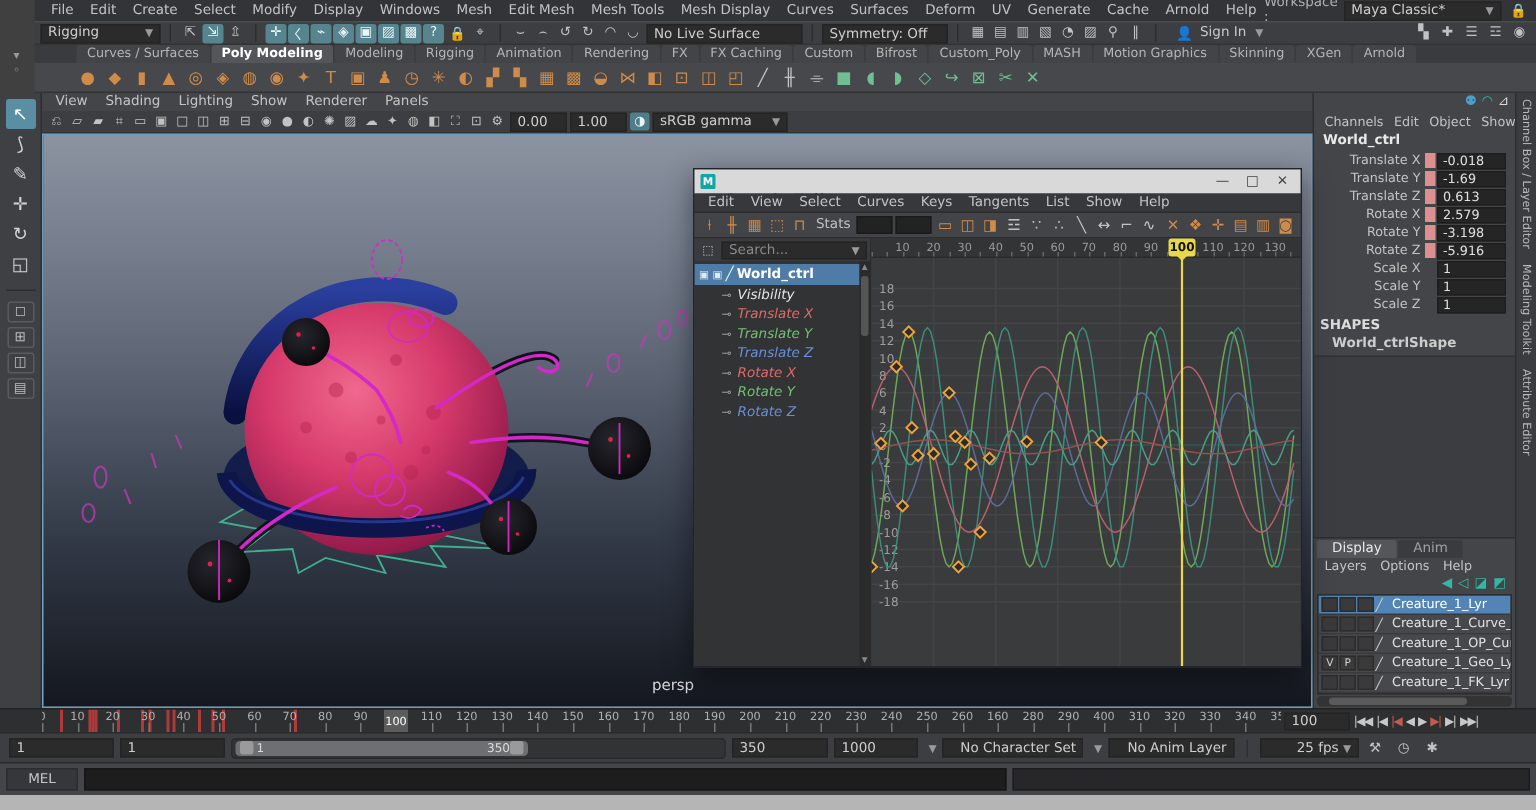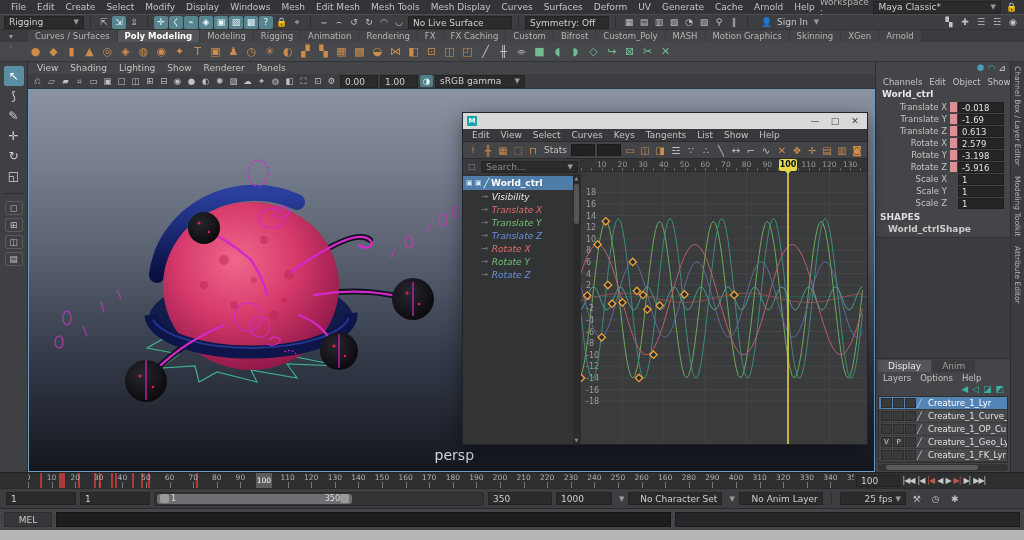--- a/index.html
+++ b/index.html
@@ -1,20 +1,20 @@
 <!DOCTYPE html>
 <html><head>
 <meta charset="utf-8">
 <style>
   * { margin:0; padding:0; box-sizing:border-box; }
   html,body { background:#222; }
   .app {
     position:relative; width:1024px; height:540px; overflow:hidden;
-    background:#4c1d95; font-family:"DejaVu Sans","Liberation Sans",sans-serif;
-    font-size:9px; color:#c8c8c8; user-select:none;
+    background:#404040; font-family:"DejaVu Sans","Liberation Sans",sans-serif;
+    font-size:9px; color:#c8c8c8; user-select:none;padding-left:23px;
   }
   .sep { width:1px; height:12px; background:#2e2e2e; margin:0 4px; }
   .fld { background:#2b2b2b; border:1px solid #242424; color:#cfcfcf; padding:0 4px; height:13px; line-height:12px; overflow:hidden; white-space:nowrap; }
   .caret { color:#9a9a9a; font-size:7px; margin-left:3px; }
 
   
   .menubar { height:14px; background:#333437; padding:0 6px; display:flex; align-items:center; }
   .menubar .menus { display:flex; gap:1px; }
   .menubar .mi { padding:1px 5px; color:#c4c4c4; white-space:nowrap; cursor:default; }
   .menubar .spacer { flex:1; }
@@ -48,21 +48,21 @@
   .center-col { flex:1; display:flex; flex-direction:column; min-width:0; }
   .panel-menus { height:12px; display:flex; gap:2px; padding-left:4px; align-items:center; background:#444548; }
   .panel-menus .mi { padding:0 5px; color:#c4c4c4; }
   .vp-toolbar { height:15px; background:#3d3e41; display:flex; align-items:center; gap:2px; padding:0 3px; border-bottom:1px solid #333; overflow:hidden; }
   .vp-ic { width:13px; height:12px; display:flex; align-items:center; justify-content:center; color:#c2c2c2; font-size:8.5px; flex:none; border-radius:2px; }
   .vp-ic.teal { background:#4f7e8a; color:#e8f4f6; }
   .gamma-select { width:90px; display:flex; justify-content:space-between; align-items:center; }
 
   .viewport { position:relative; flex:1; border:1px solid #6f9dc0; overflow:hidden;
     background:linear-gradient(180deg,#8b93a1 0%,#788090 18%,#5b6373 42%,#333a48 70%,#14171e 100%); }
-  .persp-label { position:absolute; left:48%; bottom:8px; color:#d8d8d8; font-size:14px; }
+  .persp-label { position:absolute; left:48%; bottom:8px; color:#d8d8d8; font-size:10px; }
 
   
   .right-panel { width:135px; background:#444548; border-left:1px solid #2e2e2e; display:flex; flex-direction:column; }
   .cb-topicons { height:13px; display:flex; justify-content:flex-end; gap:3px; padding:1px 4px 0 0; }
   .cb-menus { height:13px; display:flex; gap:1px; padding-left:4px; align-items:center; }
   .cb-menus .mi { padding:0 3px; color:#c4c4c4; font-size:8.5px; }
   .cb-obj { font-weight:bold; color:#e8e8e8; padding:1px 0 2px 6px; }
   .ch-row { display:flex; align-items:center; height:12px; padding-right:6px; }
   .ch-label { flex:1; text-align:right; color:#c3c3c3; font-size:8.5px; padding-right:3px; white-space:nowrap; }
   .ch-key { width:7px; height:10px; background:transparent; margin-right:1px; }

